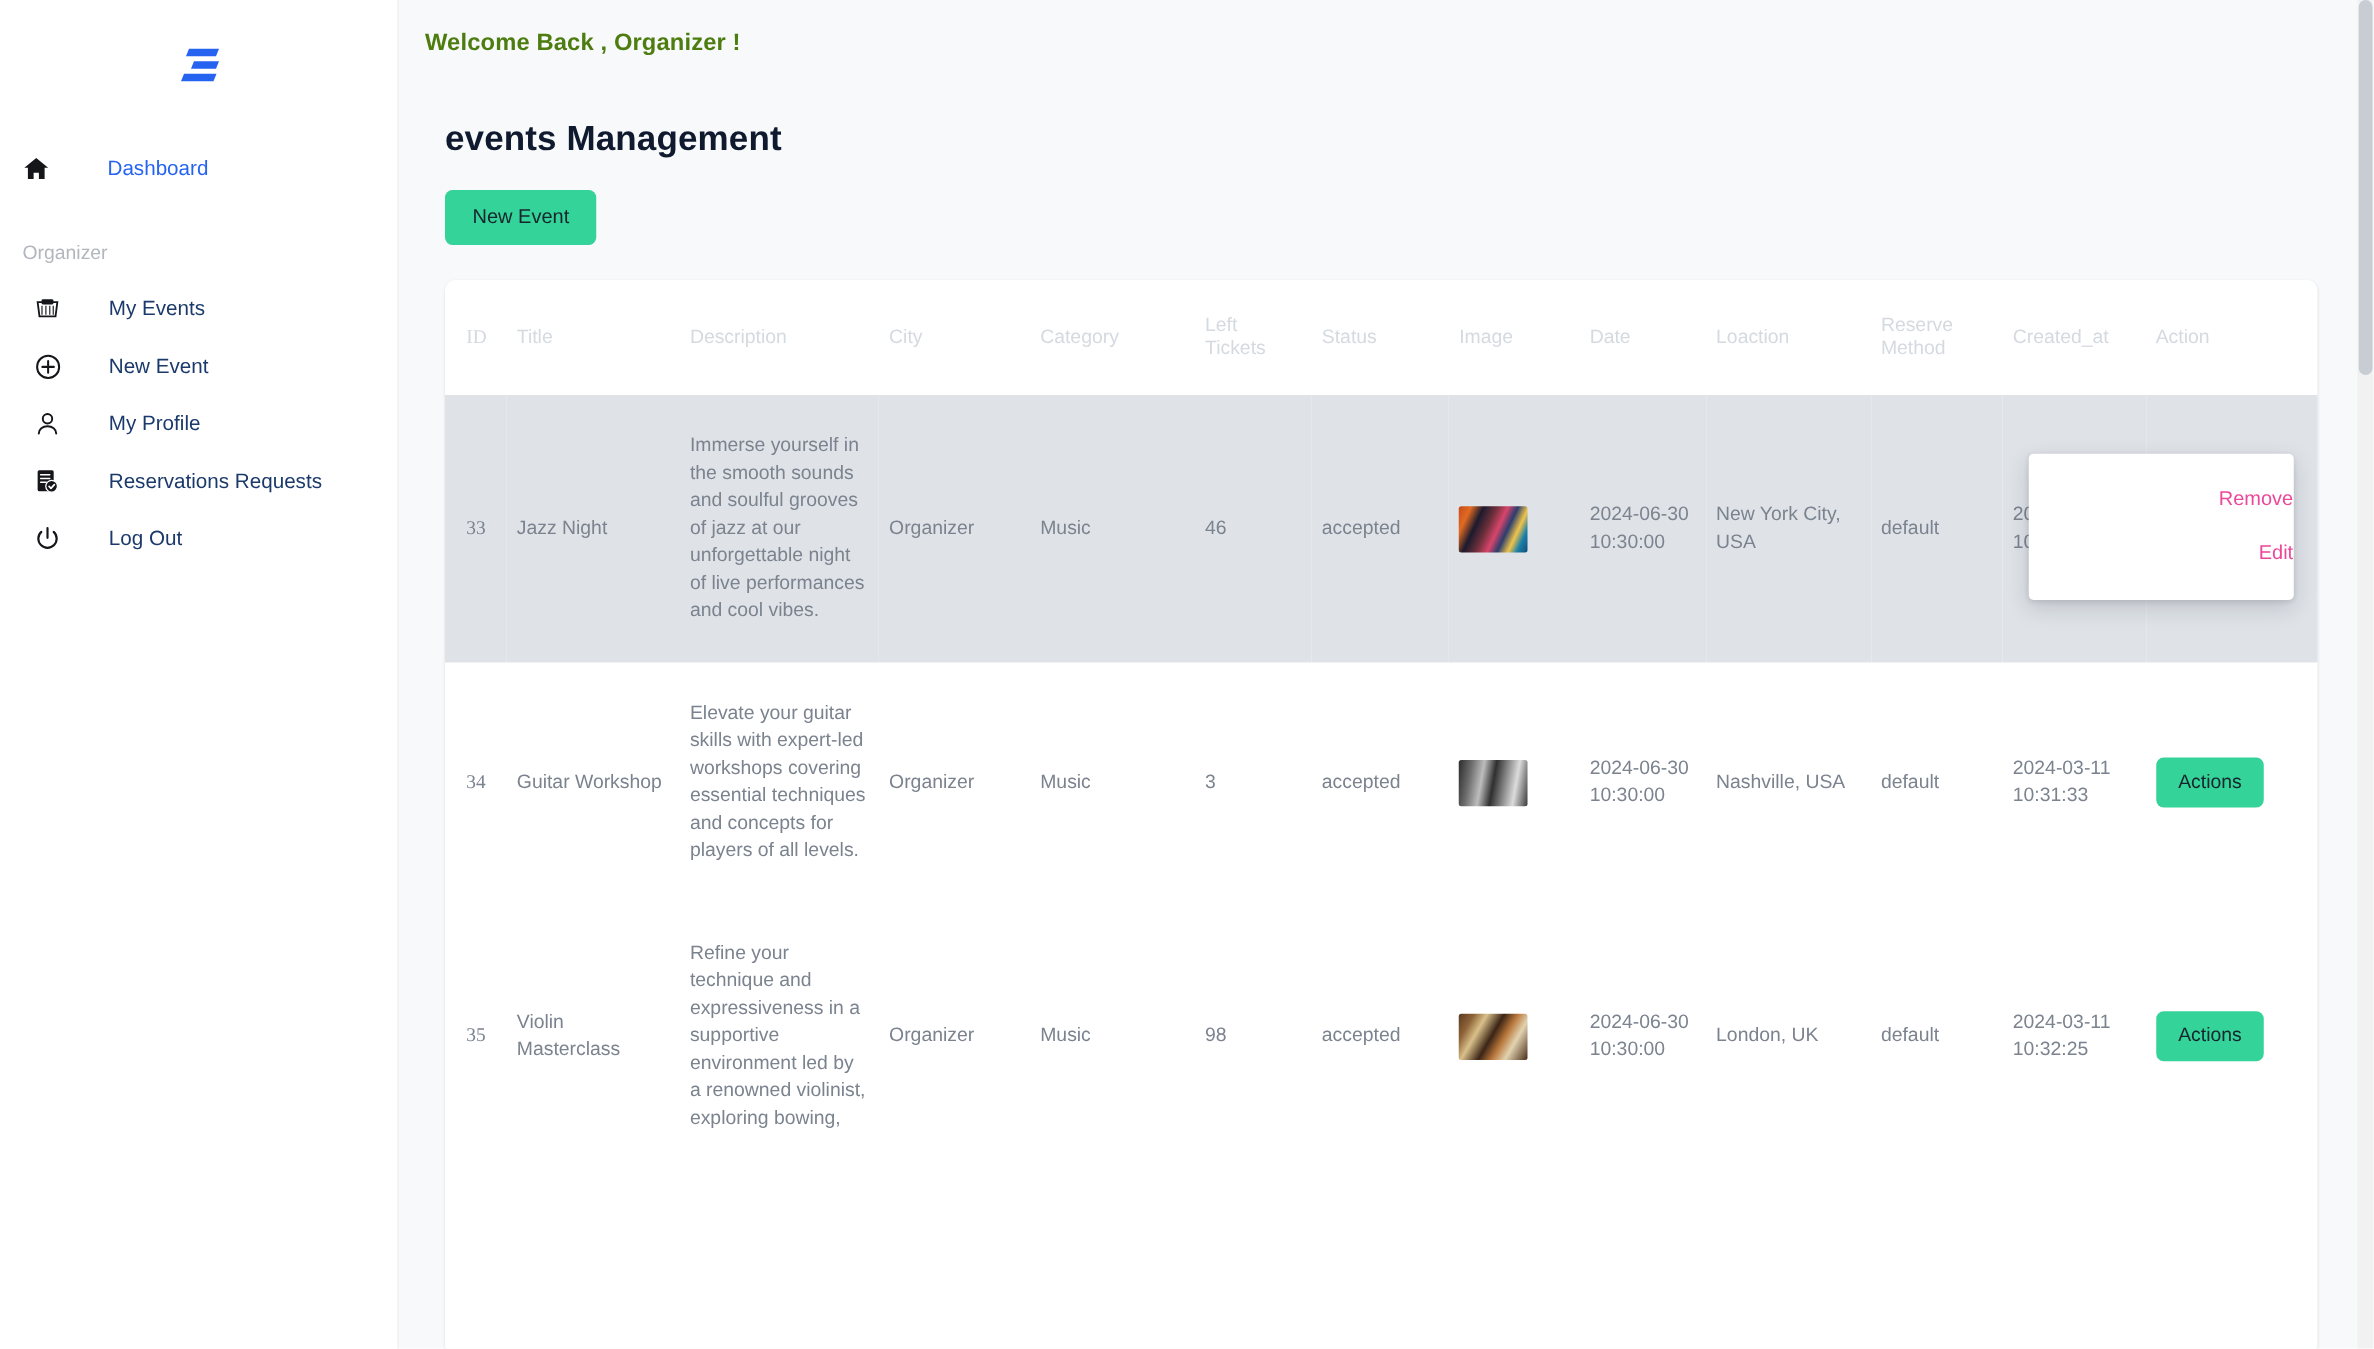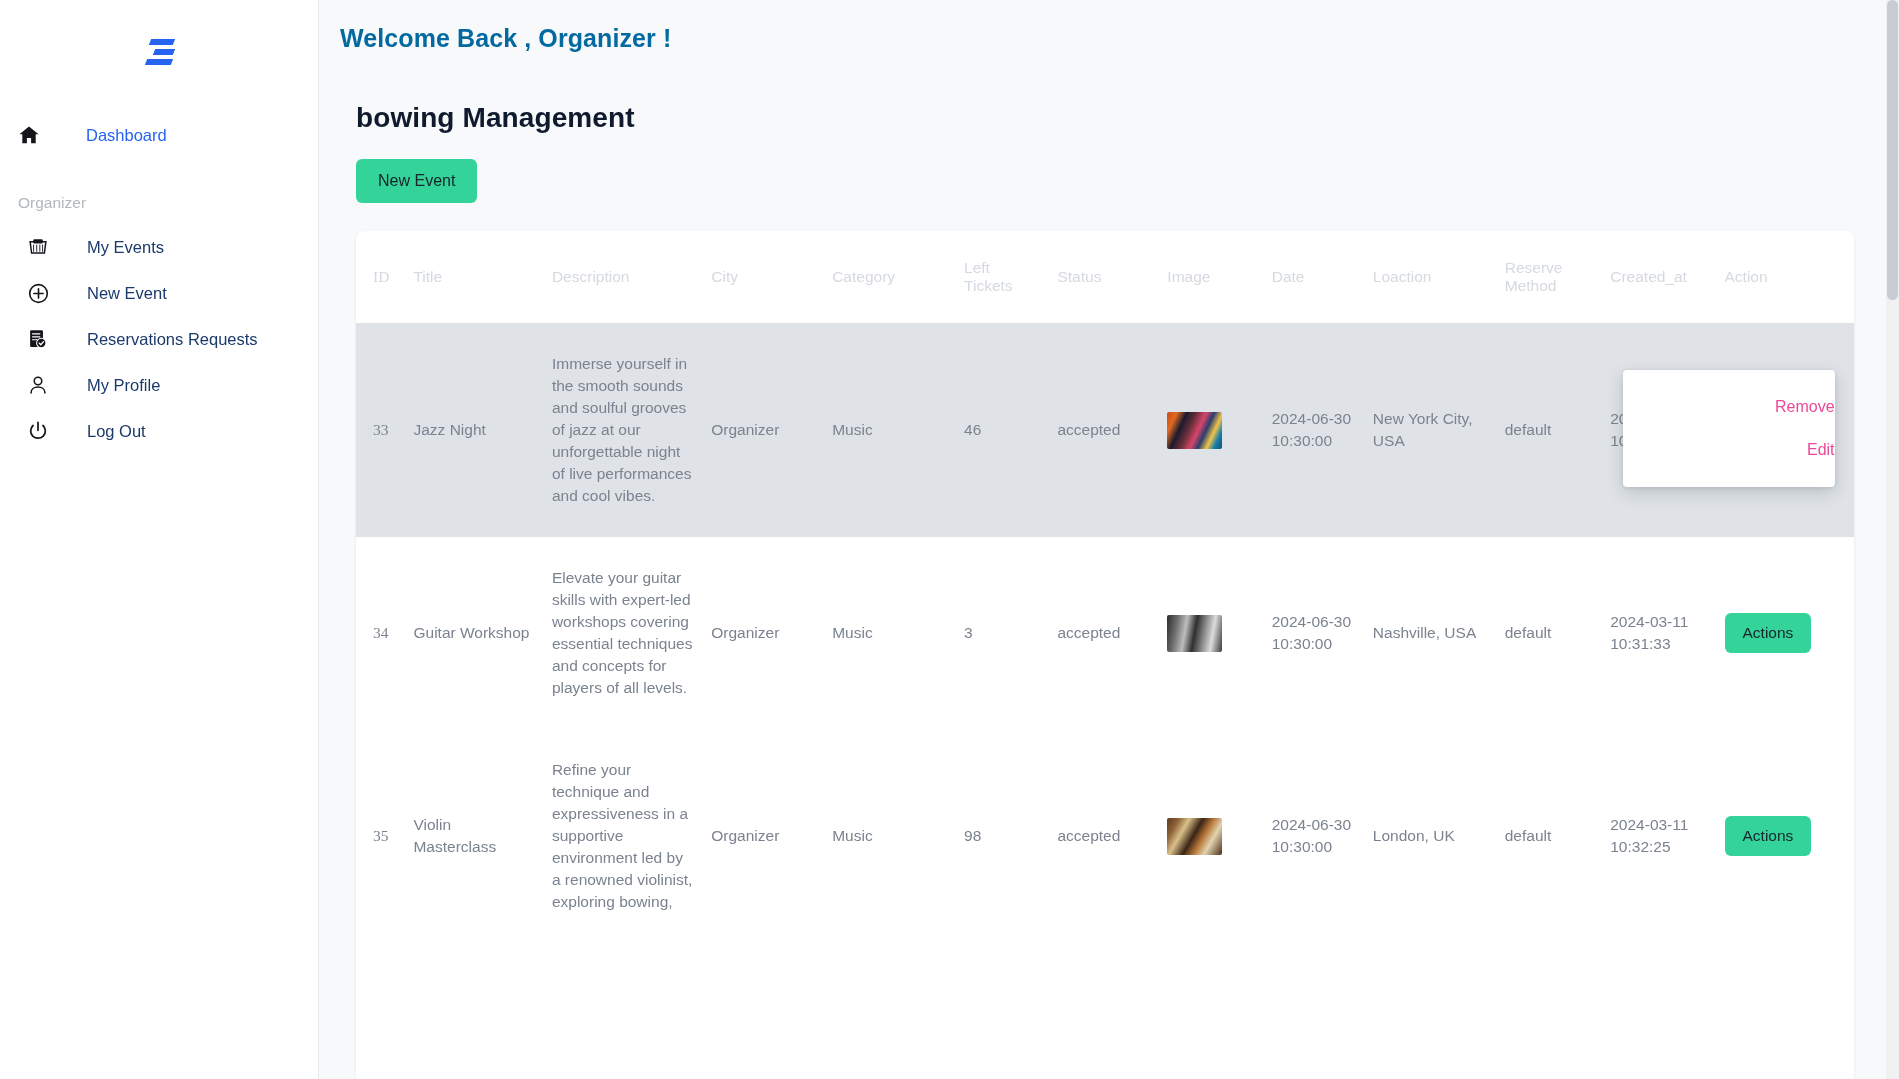--- a/index.html
+++ b/index.html
@@ -85,23 +85,23 @@
   .nav-item.sub .lbl { margin-left: 14px; }
 
   
   .main {
     flex: 1 1 auto;
     background: #f8f9fb;
     position: relative;
     overflow: hidden;
   }
   .welcome {
-    font-size: 25px;
+    font-size: 19px;
     font-weight: bold;
-    color: #0369a1;
+    color: #4d7c0f;
     padding: 24px 0 0 21px;
     letter-spacing: .1px;
   }
   .page-head { padding-left: 37px; margin-top: 49px; }
   .page-title {
     font-size: 28px;
     color: #0f1a2e;
     font-weight: 600;
     letter-spacing: .1px;
   }
@@ -282,58 +282,58 @@
         <svg width="23" height="23" viewBox="0 0 24 24" fill="none" stroke="#14161a" stroke-width="1.7">
           <circle cx="12" cy="12" r="9.2"></circle>
           <path d="M12 7.2v9.6M7.2 12h9.6" stroke-linecap="round"></path>
         </svg>
       </span>
       <span class="lbl">New Event</span>
     </div>
 
     <div class="nav-item sub">
       <span class="ico">
+        <svg width="22" height="22" viewBox="0 0 24 24" fill="none" stroke="#14161a" stroke-width="1.7">
+          <circle cx="12" cy="7.6" r="4.1"></circle>
+          <path d="M4.4 20.6c0-4.0 3.4-6.4 7.6-6.4s7.6 2.4 7.6 6.4" stroke-linecap="round"></path>
+        </svg>
+      </span>
+      <span class="lbl">My Profile</span>
+    </div>
+
+    <div class="nav-item sub">
+      <span class="ico">
         <svg width="22" height="22" viewBox="0 0 24 24">
           <rect x="3.4" y="2.4" width="14" height="18.4" rx="1.4" fill="#14161a"></rect>
           <path d="M6 6.4h8M6 9.6h8M6 12.8h5" stroke="#ffffff" stroke-width="1.3" stroke-linecap="round"></path>
           <circle cx="15.6" cy="16.4" r="5.1" fill="#14161a" stroke="#ffffff" stroke-width="1.1"></circle>
           <path d="M13.4 16.5l1.6 1.7 3.0-3.3" stroke="#ffffff" stroke-width="1.5" fill="none" stroke-linecap="round" stroke-linejoin="round"></path>
         </svg>
       </span>
       <span class="lbl">Reservations Requests</span>
     </div>
 
     <div class="nav-item sub">
       <span class="ico">
-        <svg width="22" height="22" viewBox="0 0 24 24" fill="none" stroke="#14161a" stroke-width="1.7">
-          <circle cx="12" cy="7.6" r="4.1"></circle>
-          <path d="M4.4 20.6c0-4.0 3.4-6.4 7.6-6.4s7.6 2.4 7.6 6.4" stroke-linecap="round"></path>
-        </svg>
-      </span>
-      <span class="lbl">My Profile</span>
-    </div>
-
-    <div class="nav-item sub">
-      <span class="ico">
         <svg width="22" height="22" viewBox="0 0 24 24" fill="none" stroke="#14161a" stroke-width="1.9" stroke-linecap="round">
           <path d="M6.6 6.0a8 8 0 1 0 10.8 0"></path>
           <path d="M12 2.6v8.6"></path>
         </svg>
       </span>
       <span class="lbl">Log Out</span>
     </div>
 
   </aside>
 
   <section class="main">
 
     <div class="welcome">Welcome Back , Organizer !</div>
 
     <div class="page-head">
-      <div class="page-title">bowing Management</div>
+      <div class="page-title">events Management</div>
       <button class="new-event-btn">New Event</button>
     </div>
 
     <div class="table-card">
       <table>
         <colgroup>
           <col class="c-id">
             <col class="c-title">
             <col class="c-desc">
             <col class="c-owner">

